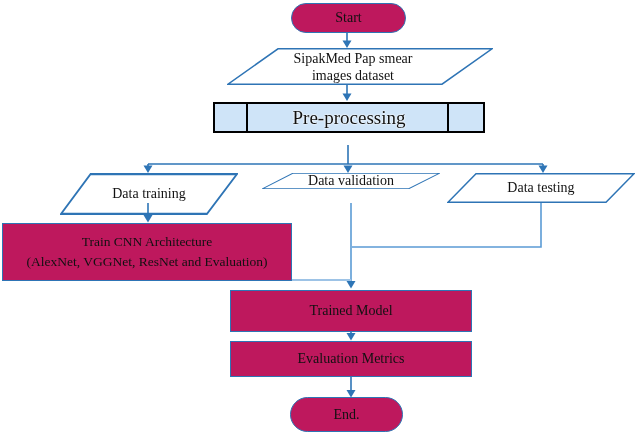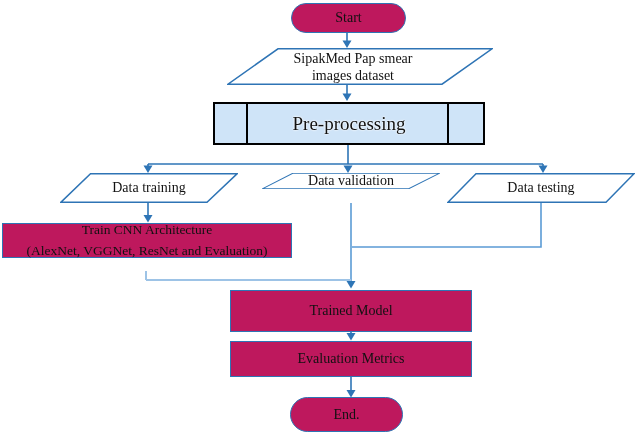--- a/index.html
+++ b/index.html
@@ -16,31 +16,31 @@
   }
   .blue-border { border:1.5px solid #2E74B5; }
   .stadium-start { left:291px; top:3px; width:115px; height:30px; border-radius:15px; }
   .stadium-end { left:290px; top:397px; width:113px; height:35px; border-radius:17.5px; }
   .para { background:transparent; }
   .para svg { position:absolute; inset:0; width:100%; height:100%; }
   .para .plabel { position:relative; z-index:1; }
   #dataset { left:227px; top:48px; width:266px; height:37px; }
   #dataset .plabel { padding-right:14px; line-height:17px; }
   #preprocess {
-    left:213px; top:102px; width:272px; height:43px;
+    left:213px; top:102px; width:272px; height:31px;
     background:#CFE4F8; border:2px solid #000;
     font-size:19px; text-shadow:0 0 2px #fff, 0 0 2px #fff;
   }
   .pp-divider { position:absolute; top:0; bottom:0; width:2px; background:#000; }
   .pp-divider.left { left:31px; }
   .pp-divider.right { right:34px; }
-  #training   { left:60px;  top:173px; width:178px; height:30px; }
+  #training   { left:60px;  top:173px; width:178px; height:42px; }
   #validation { left:262px; top:173px; width:178px; height:16px; }
   #testing    { left:447px; top:173px; width:188px; height:30px; }
-  #cnn  { left:2px;   top:223px; width:290px; height:35px; font-size:13.5px; line-height:1.5; }
+  #cnn  { left:2px;   top:223px; width:290px; height:58px; font-size:13.5px; line-height:1.5; }
   #trained { left:230px; top:290px; width:242px; height:42px; }
   #eval { left:230px; top:341px; width:242px; height:36px; }
 </style>
 </head>
 <body>
 
 <div class="canvas">
 
   <svg class="connector-layer" viewBox="0 0 640 434" xmlns="http://www.w3.org/2000/svg">
 

